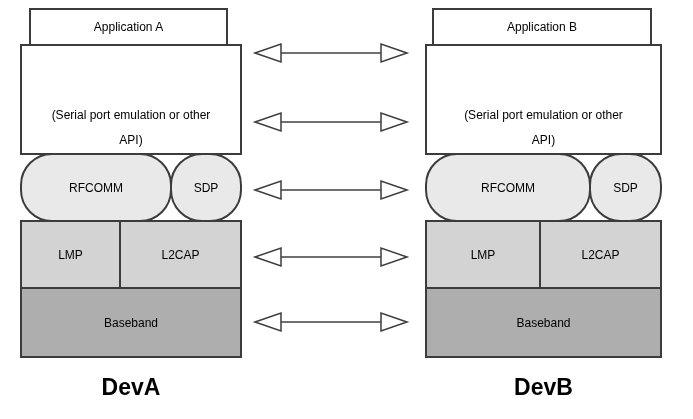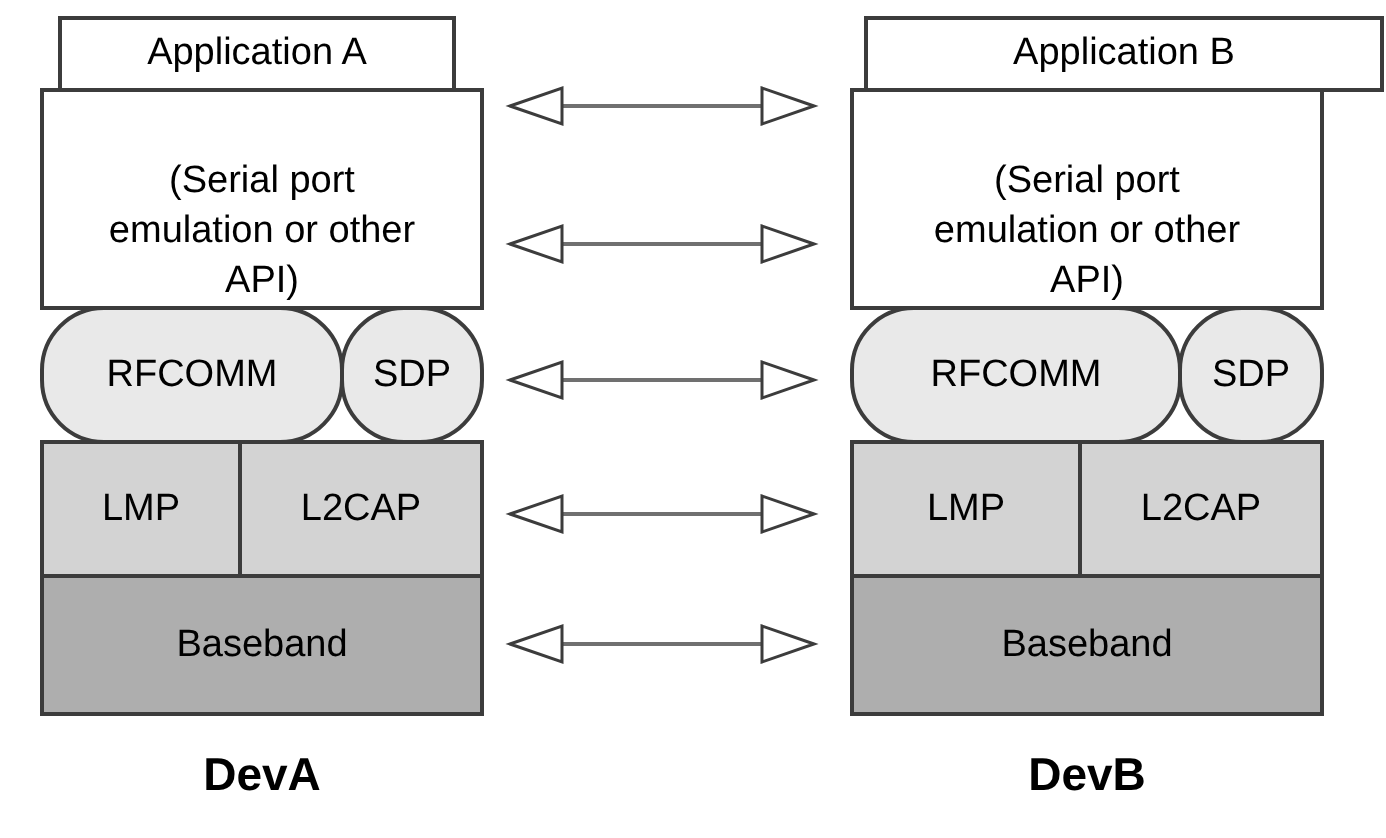--- a/index.html
+++ b/index.html
@@ -12,21 +12,21 @@
     color: var(--text, #000000);
     overflow: hidden;
   }
   .box {
     position: absolute;
     box-sizing: border-box;
     border: 2px solid var(--border, #3c3c3c);
     display: flex;
     align-items: center;
     justify-content: center;
-    font-size: 19px;
+    font-size: 12px;
     text-align: center;
     background: var(--box-white, #ffffff);
   }
   .api-box {
     align-items: flex-end;
     padding-top: 17px;
     line-height: 25px;
   }
   .api-text { display: inline-block; max-width: 178px; }
   .layer-light  { background: var(--layer-light,  #e9e9e9); border-radius: 32px; }
@@ -36,21 +36,21 @@
   
   .a-app      { left: 29px;  top: 8px;   width: 199px; height: 38px;  z-index: 2; }
   .a-api      { left: 20px;  top: 44px;  width: 222px; height: 111px; }
   .a-rfcomm   { left: 20px;  top: 153px; width: 152px; height: 69px; }
   .a-sdp      { left: 170px; top: 153px; width: 72px;  height: 69px; }
   .a-lmp      { left: 20px;  top: 220px; width: 101px; height: 69px; }
   .a-l2cap    { left: 119px; top: 220px; width: 123px; height: 69px; }
   .a-baseband { left: 20px;  top: 287px; width: 222px; height: 71px; }
 
   
-  .b-app      { left: 432px; top: 8px;   width: 260px; height: 38px;  z-index: 2; }
+  .b-app      { left: 432px; top: 8px;   width: 220px; height: 38px;  z-index: 2; }
   .b-api      { left: 425px; top: 44px;  width: 237px; height: 111px; }
   .b-rfcomm   { left: 425px; top: 153px; width: 166px; height: 69px; }
   .b-sdp      { left: 589px; top: 153px; width: 73px;  height: 69px; }
   .b-lmp      { left: 425px; top: 220px; width: 116px; height: 69px; }
   .b-l2cap    { left: 539px; top: 220px; width: 123px; height: 69px; }
   .b-baseband { left: 425px; top: 287px; width: 237px; height: 71px; }
 
   .dev-label {
     position: absolute;
     top: 374px;

